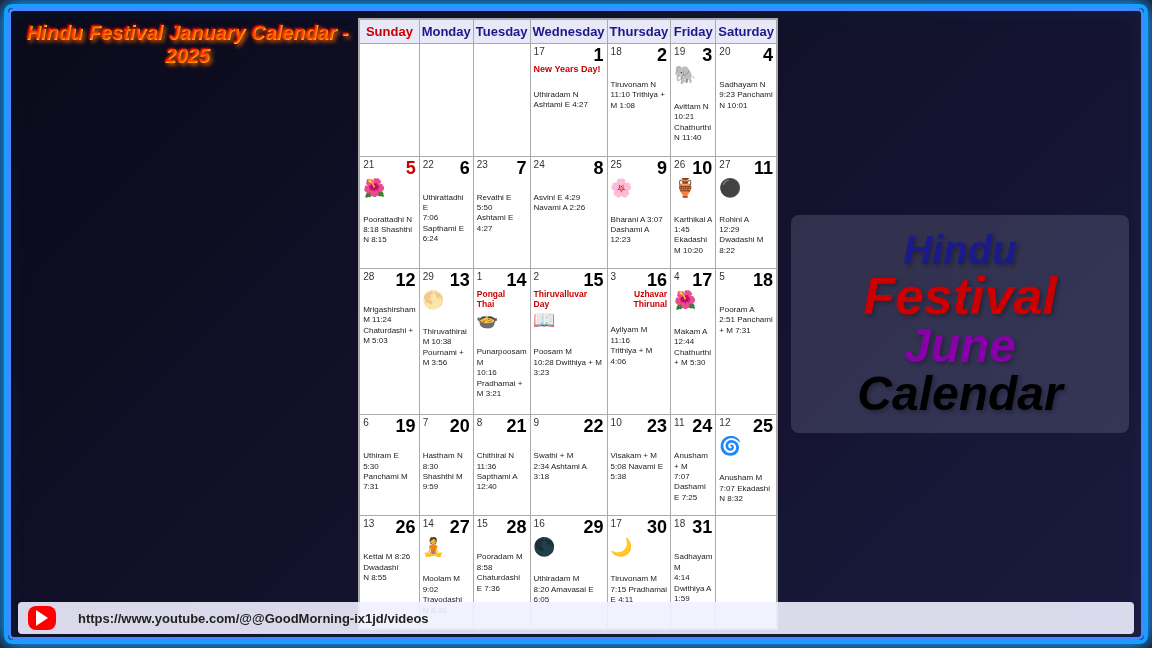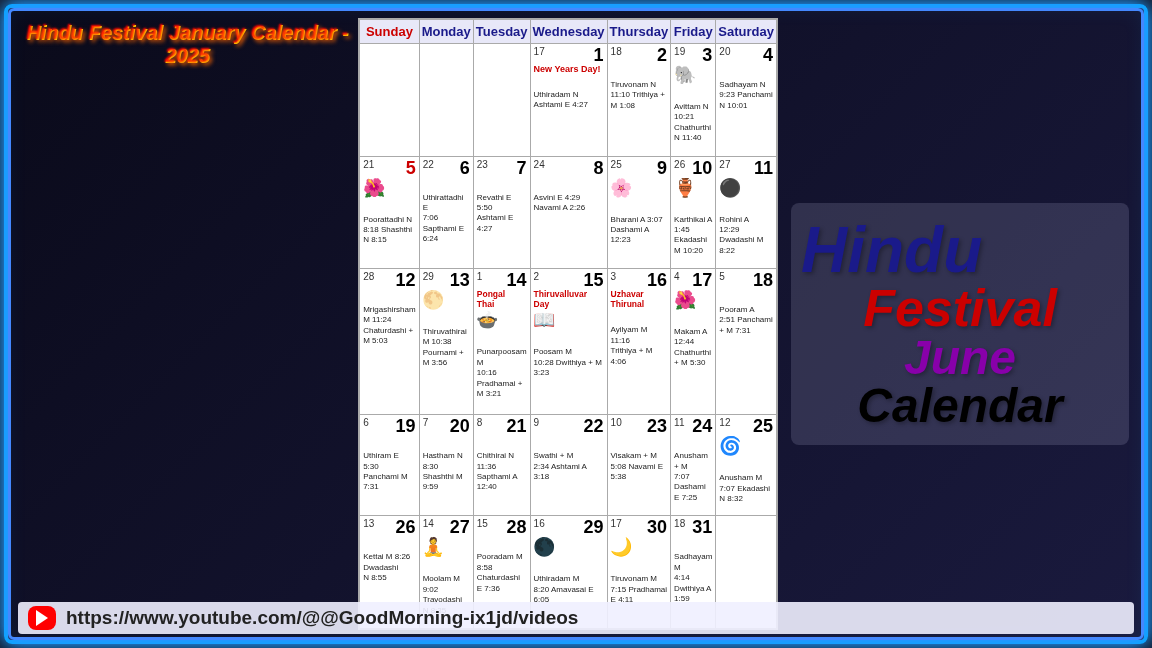--- a/index.html
+++ b/index.html
@@ -108,23 +108,24 @@
     }
     .empty-cell { background: #f8f8f8; }
     .pongal-cell { background: #fff8f0; }
     td .top-row {
       display: flex;
       justify-content: space-between;
       align-items: flex-start;
     }
     
     .right-title-hindu {
-      font-size: 64px;
+      font-size: 40px;
       font-weight: 900;
       color: #1a1a8a;
+      text-align: center;
       line-height: 1;
       font-style: italic;
       text-shadow: 2px 2px 4px rgba(0,0,0,0.3);
     }
     .right-title-festival {
       font-size: 52px;
       font-weight: 900;
       color: #cc0000;
       text-align: center;
       line-height: 1;
@@ -185,23 +186,24 @@
       gap: 4px;
     }
     .yt-play {
       width: 0;
       height: 0;
       border-top: 8px solid transparent;
       border-bottom: 8px solid transparent;
       border-left: 12px solid white;
     }
     .footer-url {
-      font-size: 19px;
+      font-size: 13px;
       color: #222;
       font-weight: bold;
+      margin-left: 12px;
     }
     .new-years { color: #cc0000; font-weight: bold; font-size: 9px; }
   </style>
 </head>
 <body>
 
 <div class="outer-border">
   <div class="lightning-border"></div>
   <div class="main-content">
     <div class="calendar-section">
@@ -352,21 +354,21 @@
                   <span class="day-number">15</span>
                 </div><div style="color:#cc0000;font-weight:bold;font-size:8.5px;line-height:1.2;"><span>Thiruvalluvar Day</span><br></div><span style="font-size:18px;">📖</span><div class="cell-content">
                   <div>Poosam M</div>
                   <div>10:28 Dwithiya + M 3:23</div>
                 </div></td>
               <td>
                 <div class="top-row">
                   <span class="date-num">3</span>
                   <span class="day-number">16</span>
                 </div>
-                <div style="color:#cc0000;font-weight:bold;font-size:8.5px;line-height:1.2;"><span>Uzhavar Thirunal</span><br></div>
+                <div style="color:#cc0000;font-weight:bold;font-size:8.5px;line-height:1.2;text-align:right;"><span>Uzhavar Thirunal</span><br></div>
                 <div class="cell-content">
                   <div>Ayilyam M 11:16</div>
                   <div>Trithiya + M 4:06</div>
                 </div>
               </td>
               <td><div class="top-row">
                   <span class="date-num">4</span>
                   <span class="day-number">17</span>
                 </div><span style="font-size:18px;">🌺</span><div class="cell-content">
                   <div>Makam A</div>

